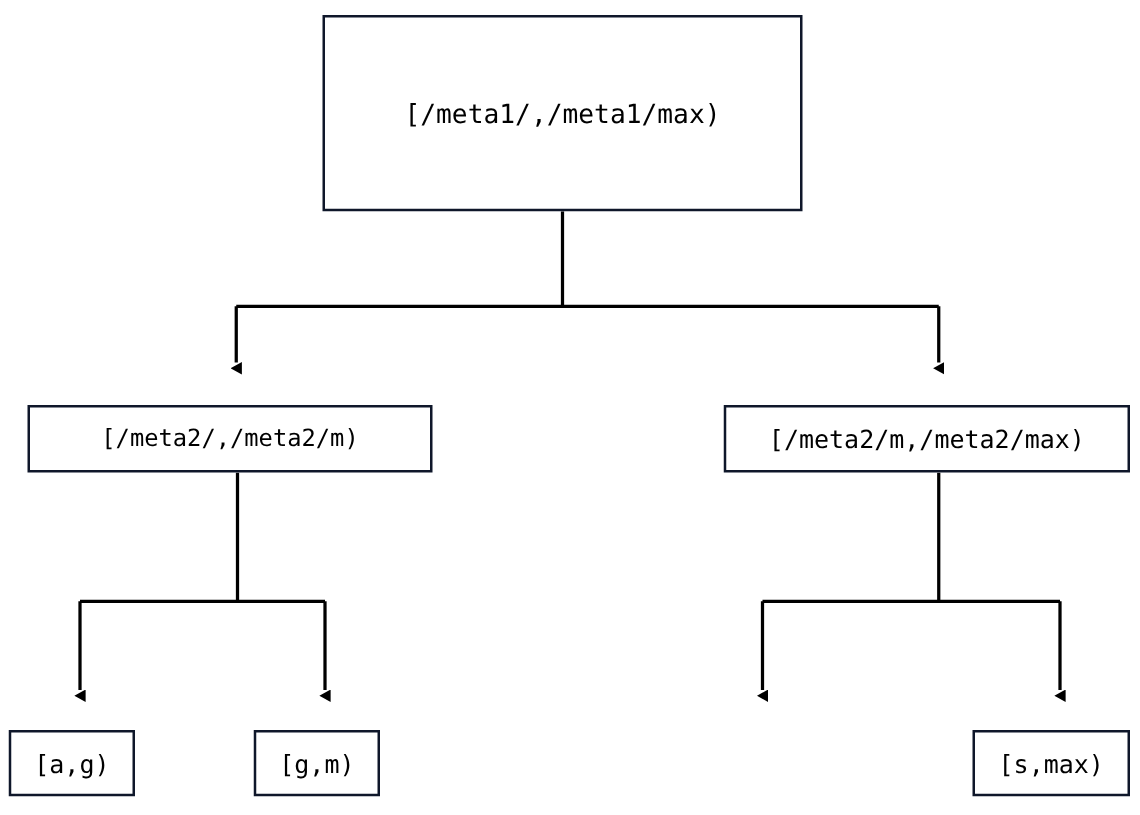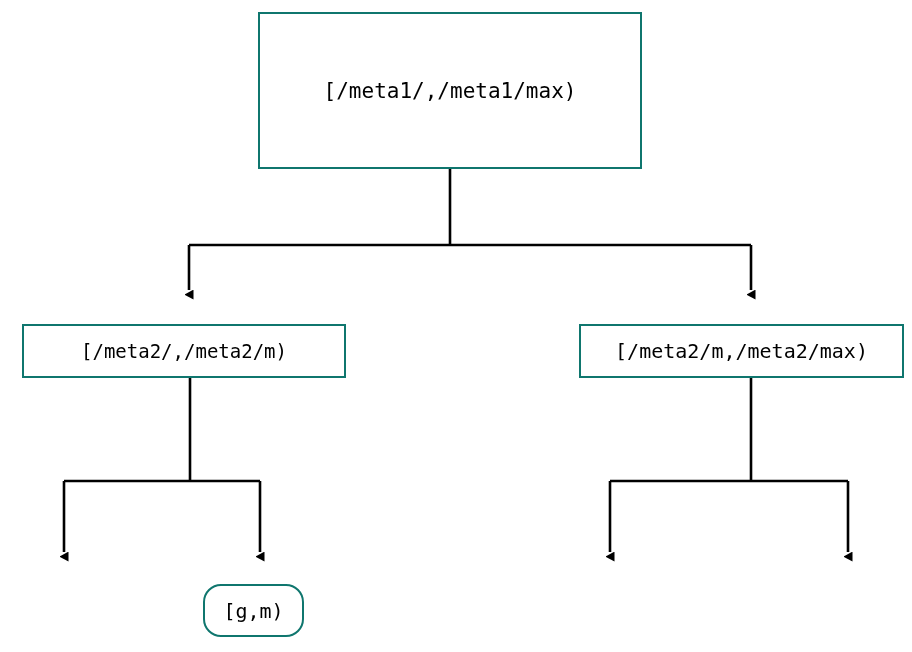--- a/index.html
+++ b/index.html
@@ -19,21 +19,21 @@
     position: absolute;
     left: 0;
     top: 0;
     width: 912px;
     height: 652px;
     pointer-events: none;
   }
   .node {
     position: absolute;
     box-sizing: border-box;
-    border: 2px solid #0f766e;
+    border: 2px solid #0f172a;
     background: #ffffff;
     display: flex;
     align-items: center;
     justify-content: center;
     color: #000000;
     white-space: pre;
   }
   .node-label {
     display: block;
     white-space: pre;
@@ -58,21 +58,21 @@
     top: 324px;
     width: 325px;
     height: 54px;
     font-size: 20px;
   }
   .node-leaf {
     height: 53px;
     font-size: 20px;
   }
   .leaf-ag   { left: 7px;   top: 584px; width: 101px; }
-  .leaf-gm   { left: 203px; top: 584px; width: 101px; border-radius: 18px; }
+  .leaf-gm   { left: 203px; top: 584px; width: 101px; }
   .leaf-ms   { left: 553px; top: 584px; width: 101px; }
   .leaf-smax { left: 778px; top: 584px; width: 126px; }
 </style>
 </head>
 <body>
 
 <div id="canvas">
 
   <svg class="edges" viewBox="0 0 912 652" xmlns="http://www.w3.org/2000/svg">
     <defs>
@@ -105,20 +105,26 @@
   </div>
 
   <div class="node node-mid-left">
     <span class="node-label">[/meta2/,/meta2/m)</span>
   </div>
 
   <div class="node node-mid-right">
     <span class="node-label">[/meta2/m,/meta2/max)</span>
   </div>
 
+  <div class="node node-leaf leaf-ag">
+    <span class="node-label">[a,g)</span>
+  </div>
 
   <div class="node node-leaf leaf-gm">
     <span class="node-label">[g,m)</span>
   </div>
 
 
+  <div class="node node-leaf leaf-smax">
+    <span class="node-label">[s,max)</span>
+  </div>
 
 </div>
 
 </body></html>

